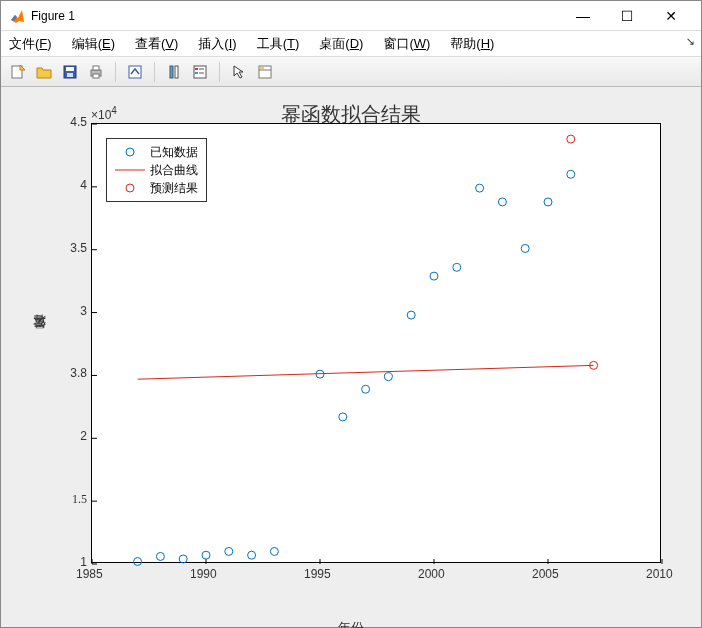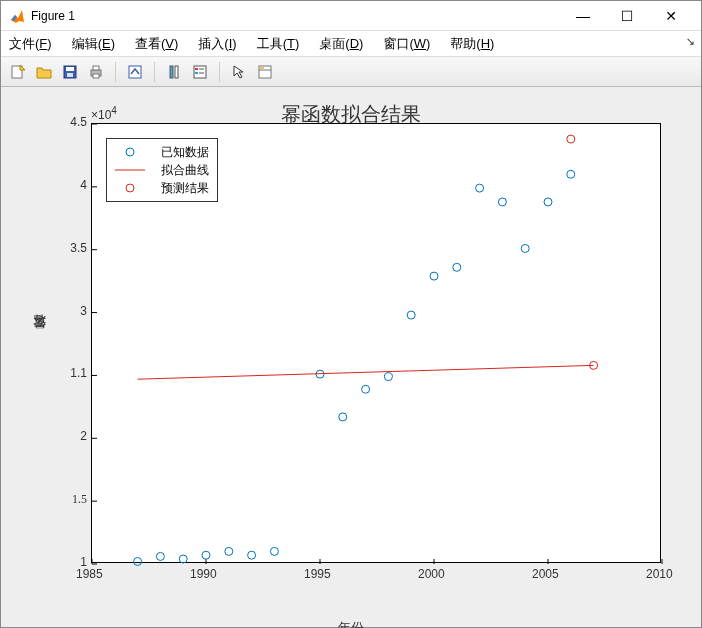--- a/index.html
+++ b/index.html
@@ -17,21 +17,21 @@
   .toolbar { height: 30px; background: linear-gradient(#f8f8f8,#e9e9e9); border-bottom: 1px solid #bbb; display: flex; align-items: center; padding: 0 6px; gap: 4px; }
   .tbtn { width: 22px; height: 22px; display: flex; align-items: center; justify-content: center; border: 1px solid transparent; border-radius: 2px; }
   .tsep { width: 1px; height: 20px; background: #ccc; margin: 0 4px; }
   .figure-area { flex: 1; background: #eeeeee; position: relative; }
   .axes { position: absolute; background: #fff; border: 1px solid #000; }
   .axis-label { position: absolute; font-size: 13px; color: #333; margin-top: 32px; }
   .tick-label { position: absolute; font-size: 12px; color: #333; }
   .chart-title { position: absolute; font-size: 20px; color: #333; }
   .exp-label { position: absolute; font-size: 12px; color: #333; }
   .legend-box { position: absolute; background: #fff; border: 1px solid #333; padding: 4px 8px; font-size: 12px; }
-  .legend-row { display: flex; align-items: center; gap: 16px; height: 18px; }
+  .legend-row { display: flex; align-items: center; gap: 5px; height: 18px; }
   .legend-swatch { width: 30px; height: 14px; display: flex; align-items: center; justify-content: center; }
   svg.plot { position: absolute; left: 0; top: 0; overflow: visible; }
   .ylabel-v { writing-mode: vertical-rl; transform: rotate(180deg); }
 </style>
 </head>
 <body>
 
 <div class="window">
 
   <div class="titlebar">
@@ -210,21 +210,21 @@
         <div class="tick-label" style="left: 189px; top: 480px;">1990</div>
         <div class="tick-label" style="left: 303px; top: 480px;">1995</div>
         <div class="tick-label" style="left: 417px; top: 480px;">2000</div>
         <div class="tick-label" style="left: 531px; top: 480px;">2005</div>
         <div class="tick-label" style="left: 645px; top: 480px;">2010</div>
       </div>
     <div id="yticks">
         <div class="tick-label" style="right: 616px; left: 46px; text-align: right; top: 468px; width: 40px;">1</div>
         <div class="tick-label" style="right: 616px; left: 46px; text-align: right; top: 405.143px; width: 40px; font-family: Liberation Serif, serif;">1.5</div>
         <div class="tick-label" style="right: 616px; left: 46px; text-align: right; top: 342.286px; width: 40px;">2</div>
-        <div class="tick-label" style="right: 616px; left: 46px; text-align: right; top: 279.429px; width: 40px;">1.1</div>
+        <div class="tick-label" style="right: 616px; left: 46px; text-align: right; top: 279.429px; width: 40px;">3.8</div>
         <div class="tick-label" style="right: 616px; left: 46px; text-align: right; top: 216.571px; width: 40px;">3</div>
         <div class="tick-label" style="right: 616px; left: 46px; text-align: right; top: 153.714px; width: 40px;">3.5</div>
         <div class="tick-label" style="right: 616px; left: 46px; text-align: right; top: 90.8571px; width: 40px;">4</div>
         <div class="tick-label" style="right: 616px; left: 46px; text-align: right; top: 28px; width: 40px;">4.5</div>
       </div>
   </div>
 
 </div>
 
 </body></html>

